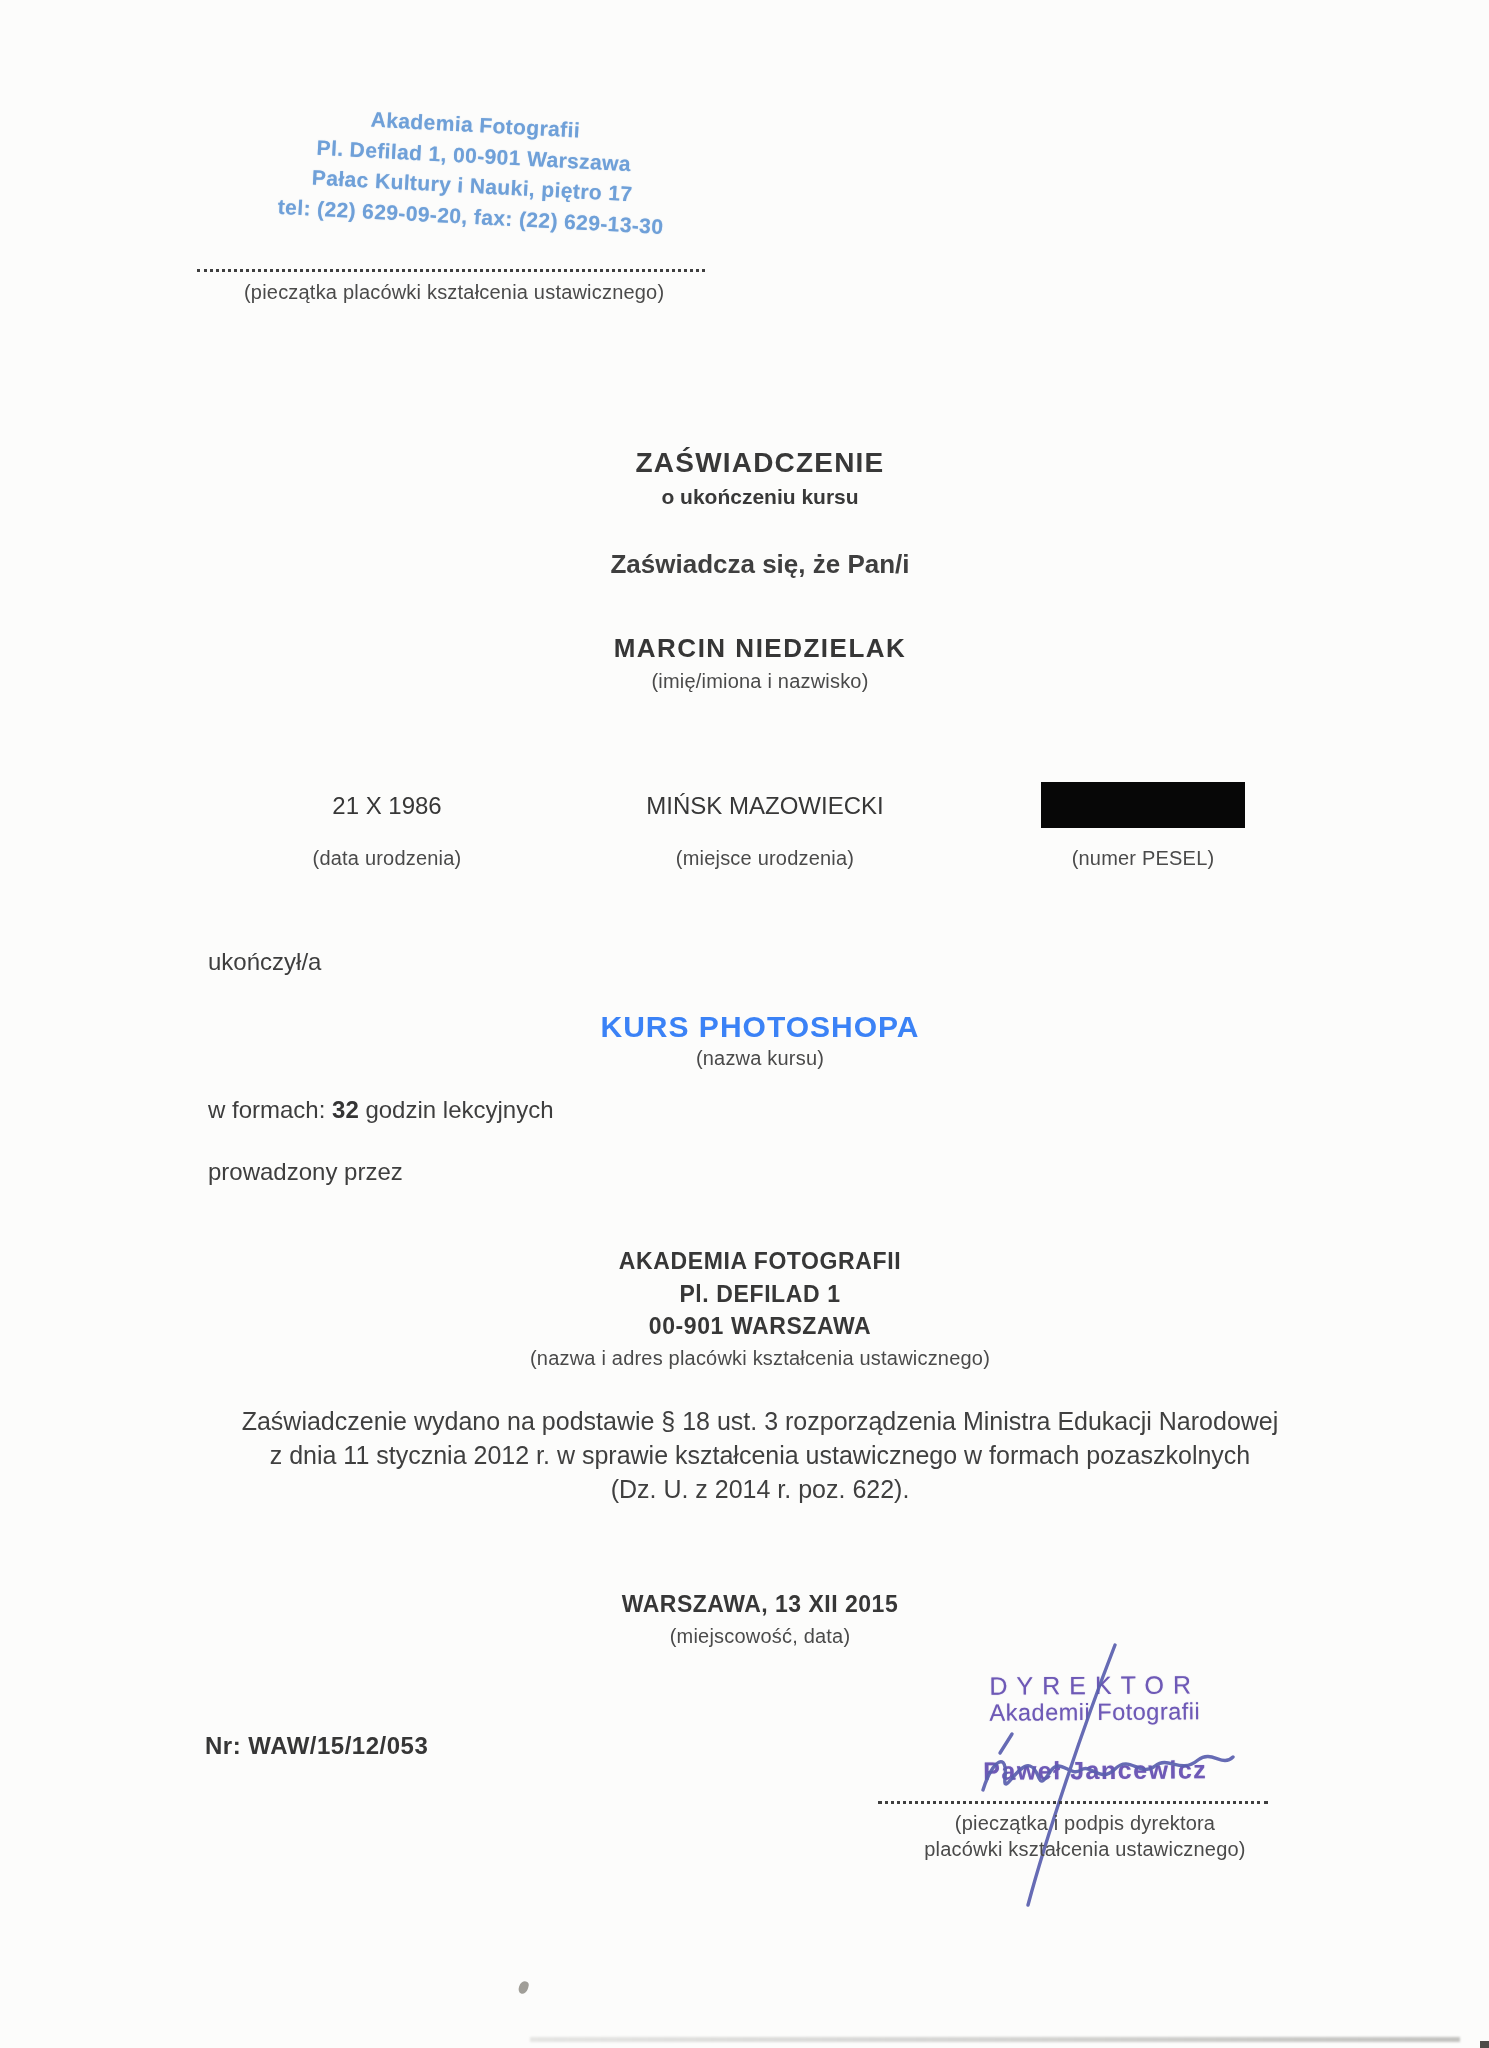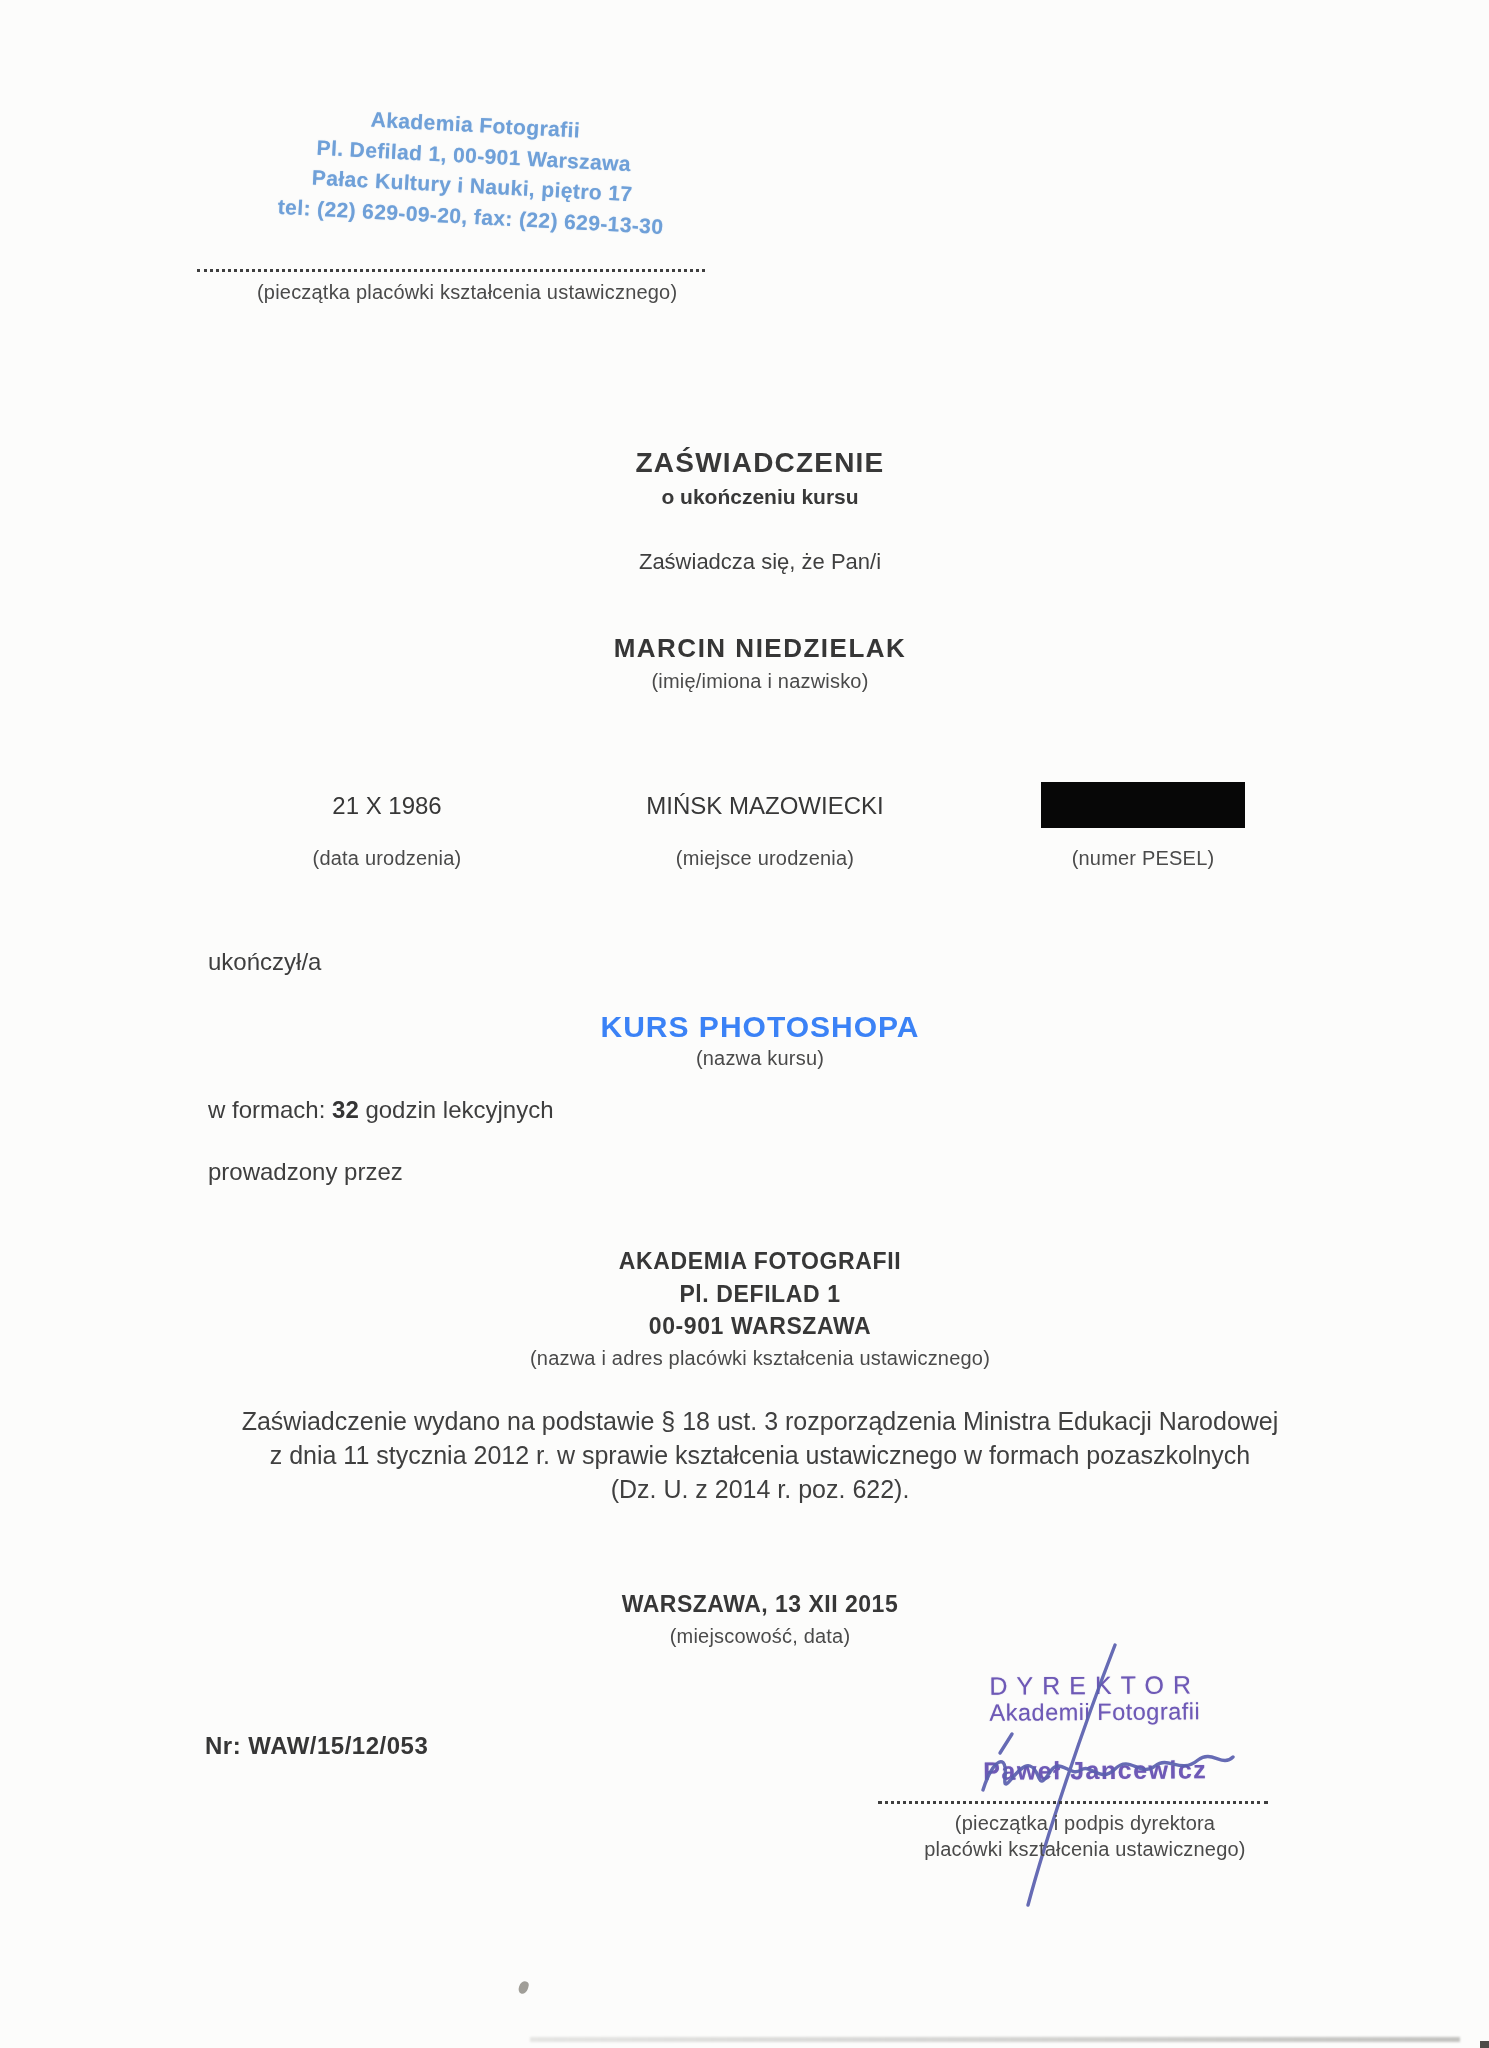--- a/index.html
+++ b/index.html
@@ -25,25 +25,25 @@
     font-size:21px;font-weight:600;line-height:30.5px;letter-spacing:.4px;
     text-shadow:0 0 1px rgba(111,160,216,.55);
   }
   .stamp-blue div{white-space:nowrap;}
 
   
   .dotline{height:0;border-bottom:3.4px dotted #3f3f3f;}
   #dotline1{left:197px;top:269px;width:508px;}
   #dotline2{left:878px;top:1801px;width:390px;}
 
-  #cap-top{left:257px;top:281px;width:490px;font-size:20px;}
+  #cap-top{left:244px;top:281px;width:490px;font-size:20px;}
 
   #title-main{top:447px;font-size:28px;font-weight:bold;letter-spacing:1.2px;color:#383838;}
   #title-sub{top:485px;font-size:21px;font-weight:bold;color:#383838;}
-  #intro{top:549px;font-size:22px;color:#3f3f3f;}
+  #intro{top:549px;font-size:26px;color:#3f3f3f;font-weight:bold;}
 
   #person-name{top:633px;font-size:26px;font-weight:bold;letter-spacing:1.5px;color:#363636;}
   #person-name-cap{top:670px;}
 
   .row-val{top:792px;font-size:24px;font-weight:normal;color:#373737;text-align:center;}
   #birth-date{left:237px;width:300px;}
   #birth-place{left:615px;width:300px;}
   #pesel-box{left:1041px;top:782px;width:204px;height:46px;background:var(--redaction,#070707);}
   .row-cap{top:847px;text-align:center;}
   #birth-date-cap{left:237px;width:300px;}

